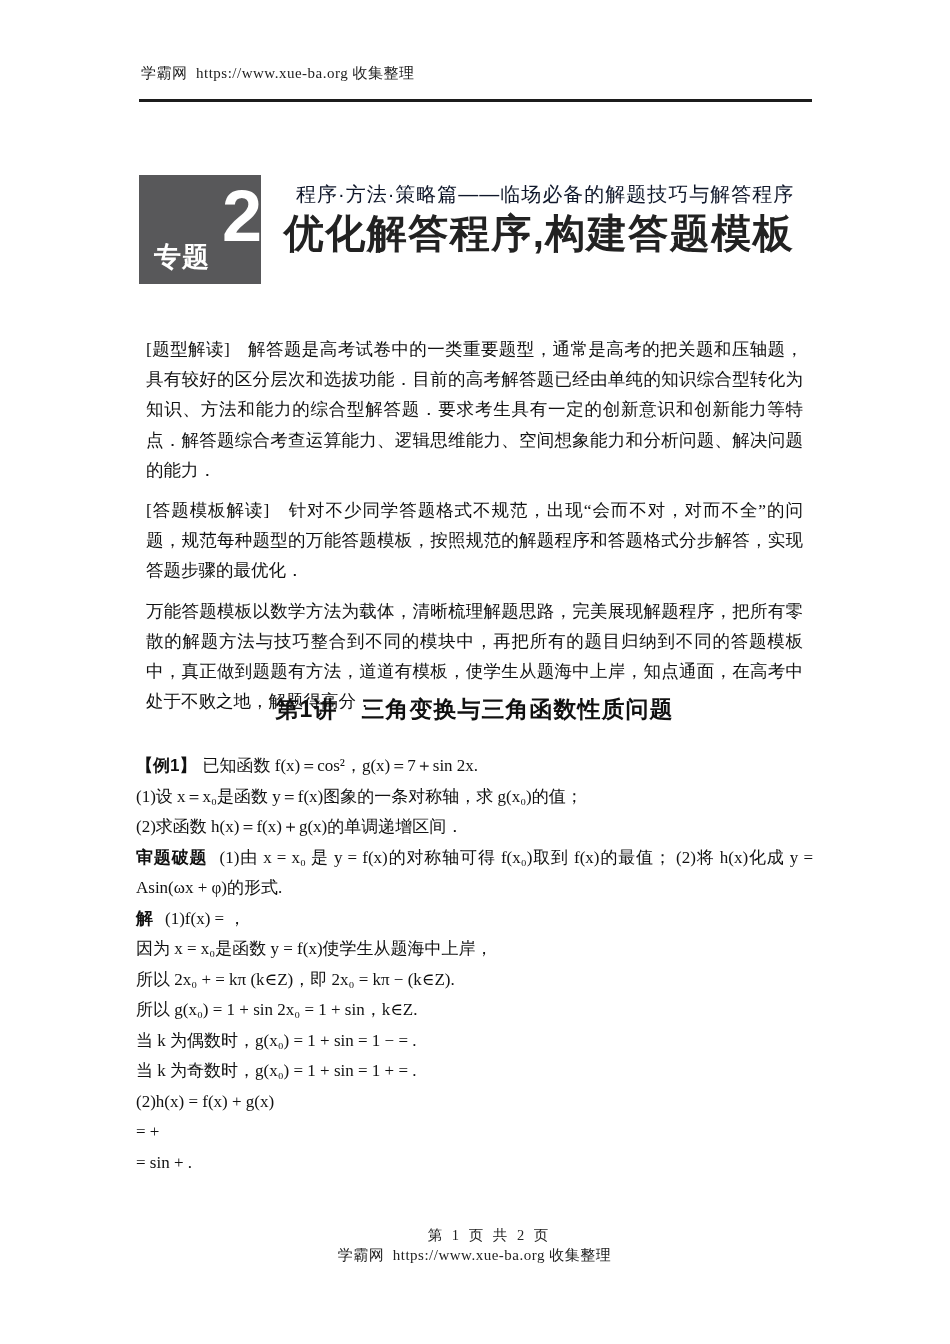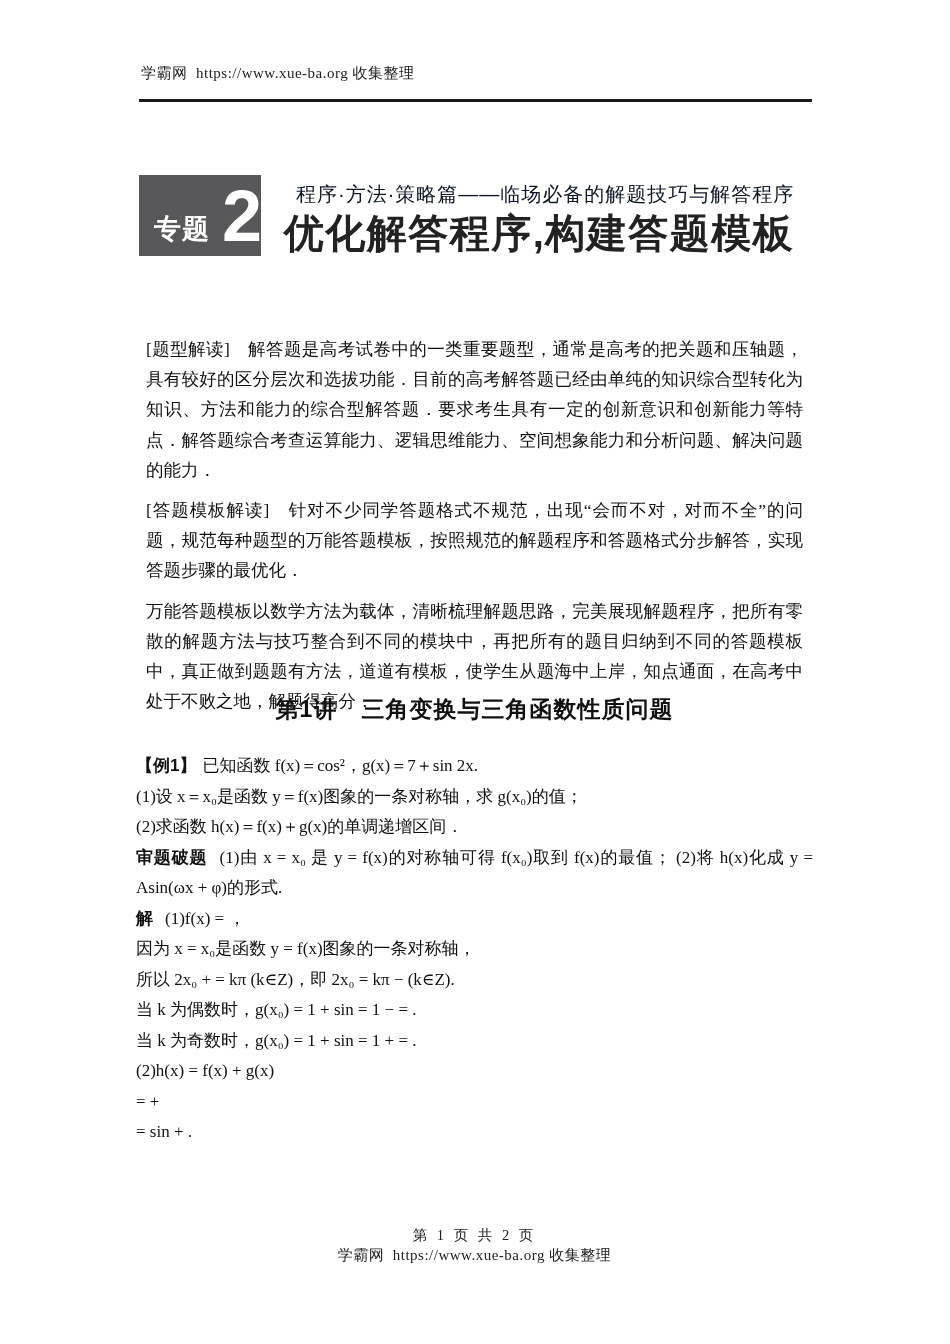--- a/index.html
+++ b/index.html
@@ -34,21 +34,21 @@
 
   
   .banner {
     position: absolute;
     top: 175px; left: 139px;
     display: flex;
     align-items: flex-start;
   }
   .banner-box {
     position: relative;
-    width: 122px; height: 81px;
+    width: 122px; height: 109px;
     background: #58585a;
     flex: none;
   }
   .banner-box-label {
     position: absolute;
     left: 15px; bottom: 13px;
     color: #ffffff;
     font-family: "Liberation Sans", "DejaVu Sans", sans-serif;
     font-weight: bold;
     font-size: 27px;
@@ -129,21 +129,21 @@
   .blabel {
     font-family: "Liberation Sans", "DejaVu Sans", sans-serif;
     font-weight: bold;
     margin-right: 12px;
   }
   .blabel.tight { margin-right: 6px; }
 
   
   .footer-page {
     position: absolute;
-    top: 1226px; left: 136px;
+    top: 1226px; left: 151px;
     width: 677px;
     text-align: center;
     font-size: 14.5px;
     letter-spacing: 3px;
     color: #222;
   }
   .footer-site {
     position: absolute;
     top: 1246px; left: 136px;
     width: 677px;
@@ -186,22 +186,23 @@
       <span class="blabel tight">【例1】</span><span>已知函数 f(x)＝cos²，g(x)＝7＋sin 2x.</span>
     </div>
     <div class="xline">(1)设 x＝x₀是函数 y＝f(x)图象的一条对称轴，求 g(x₀)的值；</div>
     <div class="xline">(2)求函数 h(x)＝f(x)＋g(x)的单调递增区间．</div>
     <div class="analysis">
       <span class="blabel">审题破题</span><span>(1)由 x = x₀ 是 y = f(x)的对称轴可得 f(x₀)取到 f(x)的最值； (2)将 h(x)化成 y = Asin(ωx + φ)的形式.</span>
     </div>
     <div class="xline">
       <span class="blabel">解</span><span>(1)f(x) = ，</span>
     </div>
-    <div class="xline">因为 x = x₀是函数 y = f(x)图象的一条对称轴，</div>
+    <div class="xline">因为 x = x₀是函数 y = f(x)使学生从题海中上岸，</div>
     <div class="xline">所以 2x₀ + = kπ (k∈Z)，即 2x₀ = kπ − (k∈Z).</div>
+    <div class="xline">所以 g(x₀) = 1 + sin 2x₀ = 1 + sin，k∈Z.</div>
     <div class="xline">当 k 为偶数时，g(x₀) = 1 + sin = 1 − = .</div>
     <div class="xline">当 k 为奇数时，g(x₀) = 1 + sin = 1 + = .</div>
     <div class="xline">(2)h(x) = f(x) + g(x)</div>
     <div class="xline">= +</div>
     <div class="xline">= sin + .</div>
   </div>
 
   <div class="footer-page">第 1 页 共 2 页</div>
   <div class="footer-site">学霸网  https://www.xue-ba.org 收集整理</div>
 

